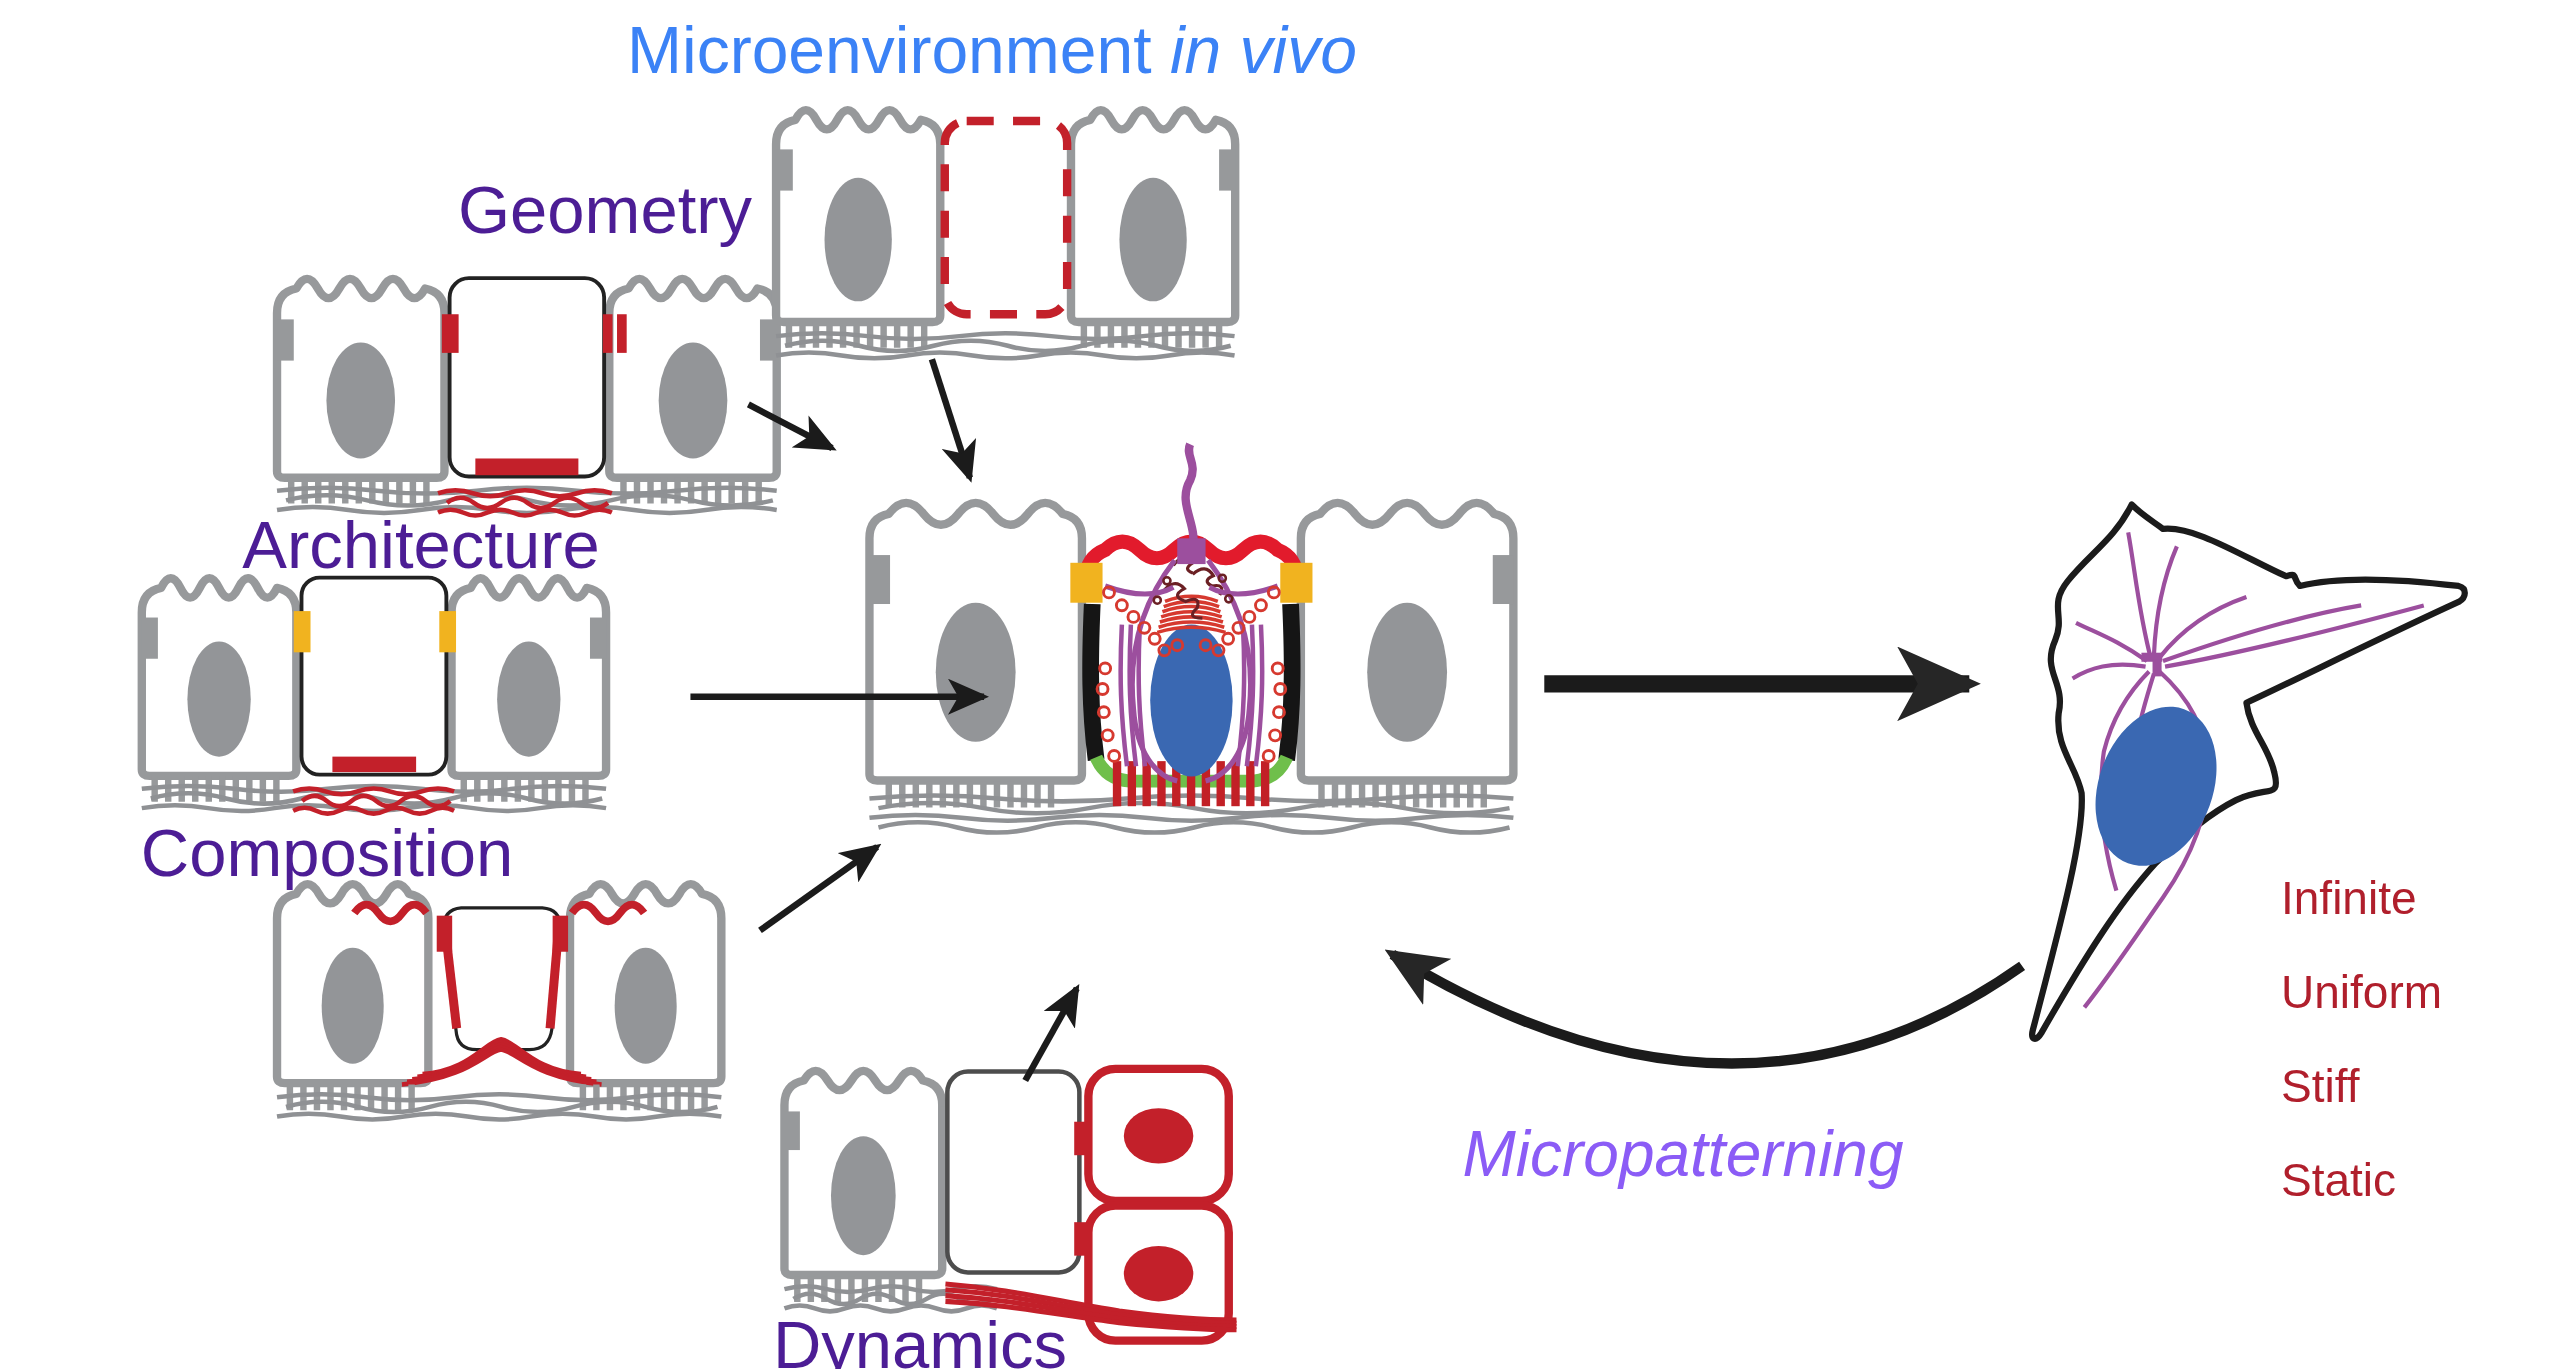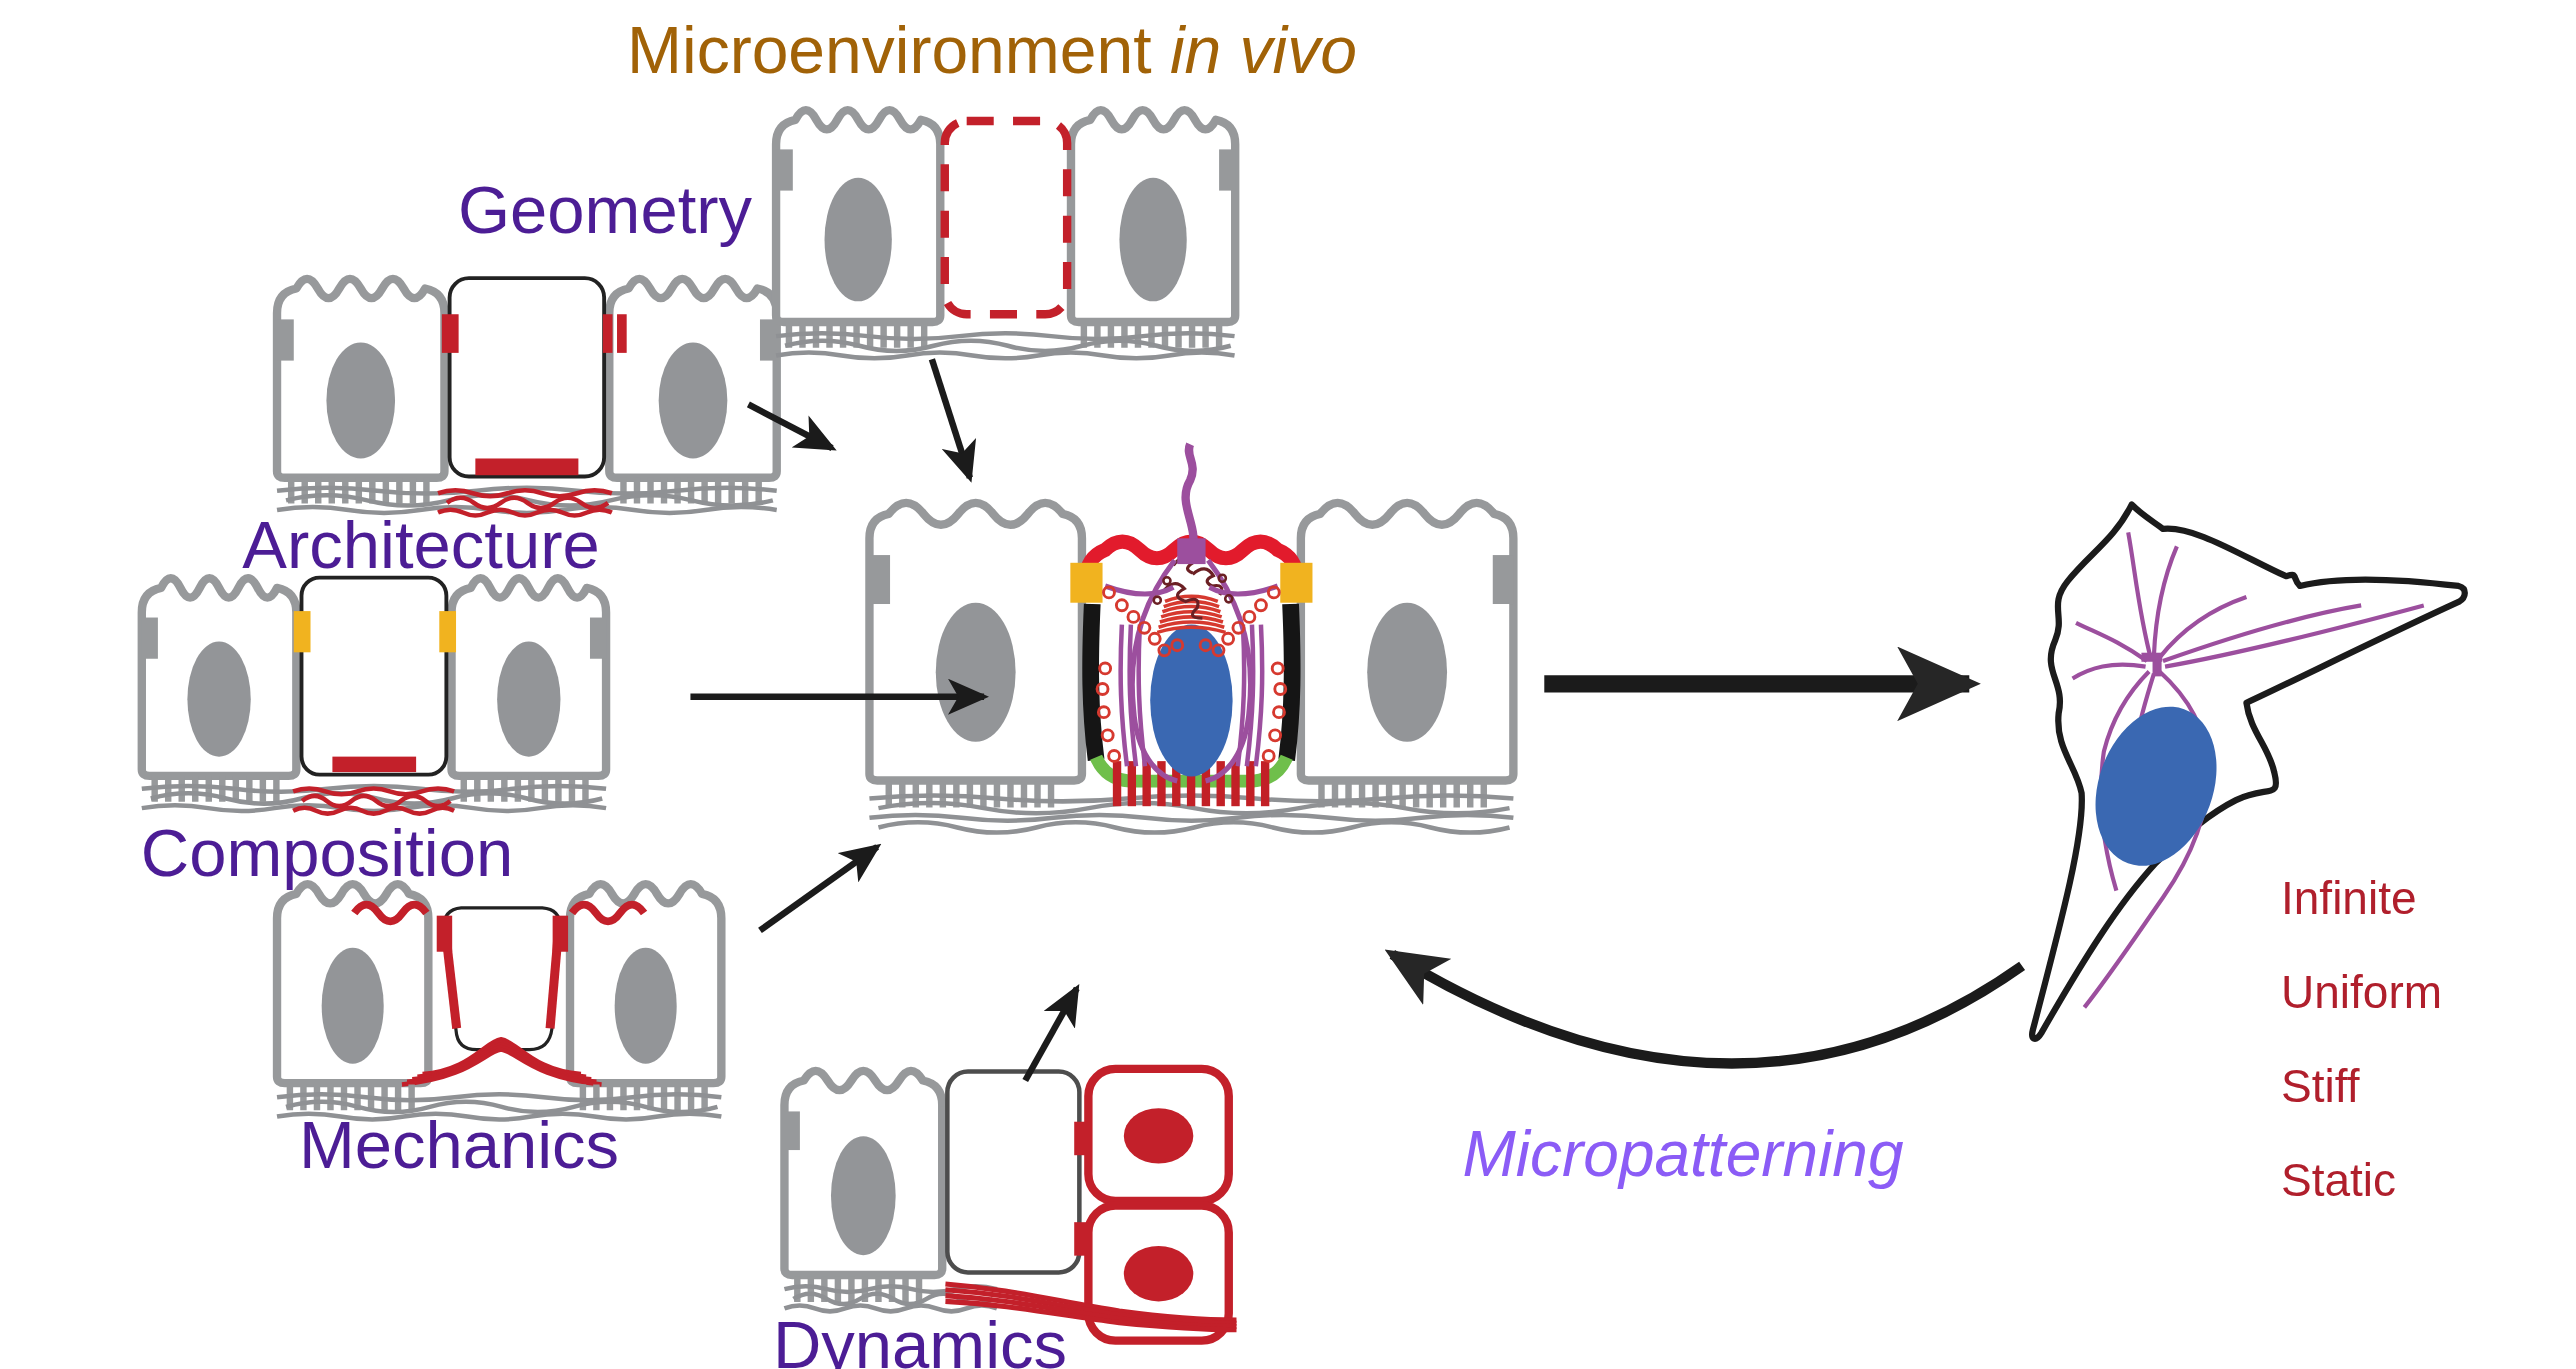--- a/index.html
+++ b/index.html
@@ -1,36 +1,35 @@
 <!DOCTYPE html>
 <html style="font-size:10.3px"><head>
 <meta charset="utf-8">
 <style>
   html,body{margin:0;padding:0;background:#fff;}
   #canvas{position:relative;width:2576px;height:1369px;background:#ffffff;overflow:hidden;
           font-family:"Liberation Sans", sans-serif;}
   .lbl{position:absolute;white-space:nowrap;}
   .ctr{transform:translateX(-50%);}
-  .title{font-size:66px;color:#a16207;letter-spacing:0px;}
+  .title{font-size:66px;color:#3b82f6;letter-spacing:0px;}
   .factor{font-size:67px;color:#4c1d95;}
   .prop{font-size:46px;color:#B01F2C;line-height:94px;}
   .ital{font-style:italic;}
   #main-svg{position:absolute;left:0;top:0;}
 </style>
 </head>
 <body>
 <div id="canvas">
 
 <div class="lbl title ctr" style="left:992px;top:11.6px;"><span>Microenvironment </span><span class="ital">in vivo</span></div>
 
 
 <div class="lbl factor ctr" style="left:605px;top:171px;">Geometry</div>
 <div class="lbl factor ctr" style="left:421px;top:506px;">Architecture</div>
 <div class="lbl factor ctr" style="left:300px;top:814px;margin-left:27px;">Composition</div>
-<div class="lbl factor ctr" style="left:459px;top:1106px;">Mechanics</div>
 <div class="lbl factor ctr" style="left:920px;top:1306px;">Dynamics</div>
 
 <div class="lbl" style="left:2281px;top:851px;">
   <div class="prop">Infinite</div>
   <div class="prop">Uniform</div>
   <div class="prop">Stiff</div>
   <div class="prop">Static</div>
 </div>
 
 <div class="lbl ital ctr" style="left:1683px;top:1117px;font-size:64px;color:#8b5cf6;">Micropatterning</div>

